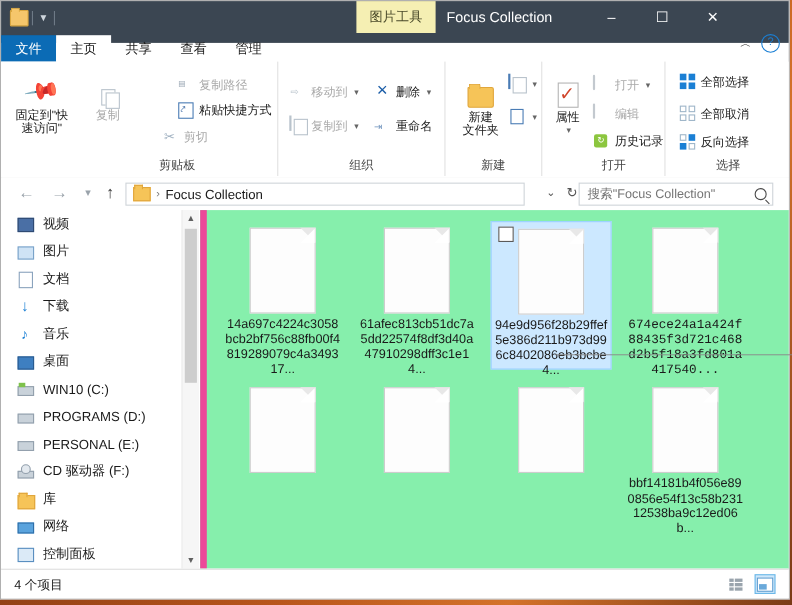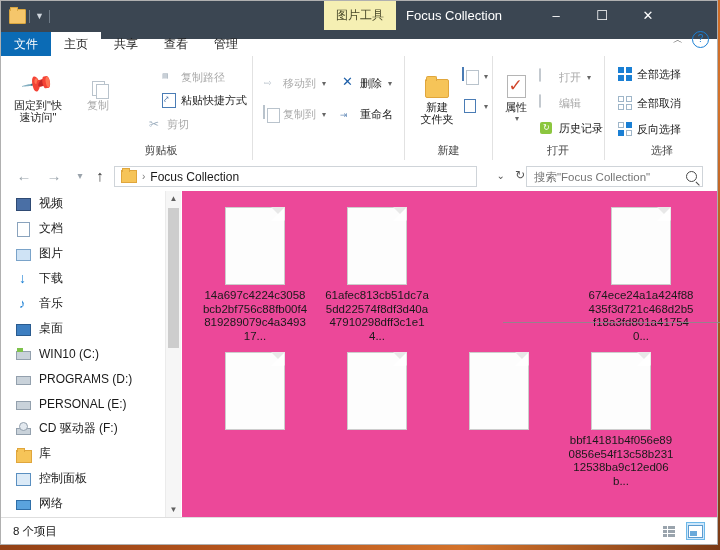--- a/index.html
+++ b/index.html
@@ -75,21 +75,21 @@
   .mag{width:9px;height:9px;border:1.4px solid #4a4a4a;border-radius:50%;position:relative;}
   .mag:after{content:"";position:absolute;right:-4px;bottom:-3px;width:5px;height:1.4px;background:#4a4a4a;transform:rotate(45deg);}
   
   #content{position:absolute;left:0;top:190px;width:100%;bottom:27px;}
   #navpane{position:absolute;left:0;top:0;width:180px;height:100%;background:#fff;overflow:hidden;}
   .navitem{height:25px;display:flex;align-items:center;gap:8px;padding-left:14px;font-size:12px;color:#1a1a1a;}
   .navitem .nico{width:16px;height:16px;flex:none;position:relative;}
   #nav-scroll{position:absolute;right:0;top:0;width:15px;height:100%;background:#f6f6f6;border-left:1px solid #ebebeb;}
   .sb-arrow{position:absolute;left:0;width:15px;height:15px;text-align:center;font-size:8px;color:#606060;line-height:15px;}
   #nav-sb-thumb{position:absolute;left:2px;top:17px;width:11px;height:140px;background:#cdcdcd;}
-  #filespane{position:absolute;left:181px;top:0;right:0;height:100%;background:#ec4899;border-left:4px solid #ec4899;}
+  #filespane{position:absolute;left:181px;top:0;right:0;height:100%;background:#86efac;border-left:6px solid #ec4899;}
   .tile{position:absolute;width:110px;height:135px;}
   .tile.selected{background:#cce8ff;border:1px solid #99d1ff;box-sizing:border-box;}
   .tile .thumb{position:absolute;left:50%;top:6px;transform:translateX(-50%);width:58px;height:76px;background:#fdfdfd;border:1px solid #cdcdcd;}
   .tile .thumb:after{content:"";position:absolute;right:0;top:0;border-width:0 0 13px 13px;border-style:solid;border-color:transparent transparent #ffffff transparent;}
   .dogear{position:absolute;right:-1px;top:-1px;width:0;height:0;border-left:14px solid transparent;border-top:14px solid #e8e8e8;}
   .tile .fname{position:absolute;left:2px;right:2px;top:88px;text-align:center;font-size:11.5px;line-height:13.5px;color:#1a1a1a;word-break:break-all;}
   .tile .chk{position:absolute;left:6px;top:4px;width:12px;height:12px;border:1px solid #5a5a5a;background:#fff;}
   .hairline{position:absolute;height:1px;background:#8b8b8b;opacity:.85;}
   
   #statusbar{position:absolute;left:0;bottom:0;width:100%;height:26px;background:#fff;border-top:1px solid #dedede;}
@@ -198,20 +198,21 @@
           </span>
         <span>删除</span>
           <span class="caret">▾</span>
       </div>
       <div class="smbtn" style="left:87px;top:50px;">
         <span class="ico16">
             <span style="position:absolute;left:0;top:4px;font-size:9px;color:#6f93bd;">⇥</span>
           </span>
         <span>重命名</span>
       </div>
+      <div class="glabel">组织</div>
     </div>
 
     <div class="rgroup" style="left:404px;width:88px;">
       <div class="bigbtn" style="left:8px;top:12px;width:48px;">
         <span class="bigico">
             <span class="folder-ic"></span>
           </span>
         <span>新建</span>
         <span>文件夹</span>
       </div>
@@ -315,29 +316,29 @@
 
     <div id="navpane">
       <div class="navitem">
         <span class="nico">
             <span style="position:absolute;left:1px;top:2px;width:13px;height:11px;background:#4a6fa5;border:1px solid #2f4a73;"></span>
           </span>
         <span>视频</span>
       </div>
       <div class="navitem">
         <span class="nico">
+            <span style="position:absolute;left:1px;top:3px;width:13px;height:10px;background:#cfe3f5;border:1px solid #7aa3c9;"></span>
+          </span>
+        <span>图片</span>
+      </div>
+      <div class="navitem">
+        <span class="nico">
             <span style="position:absolute;left:2px;top:1px;width:11px;height:13px;background:#fff;border:1px solid #8aa3bd;"></span>
           </span>
         <span>文档</span>
-      </div>
-      <div class="navitem">
-        <span class="nico">
-            <span style="position:absolute;left:1px;top:3px;width:13px;height:10px;background:#cfe3f5;border:1px solid #7aa3c9;"></span>
-          </span>
-        <span>图片</span>
       </div>
       <div class="navitem">
         <span class="nico">
             <span style="position:absolute;left:4px;top:0px;font-size:14px;color:#1a7fd4;line-height:15px;">↓</span>
           </span>
         <span>下载</span>
       </div>
       <div class="navitem">
         <span class="nico">
             <span style="position:absolute;left:4px;top:0px;font-size:13px;color:#1a7fd4;line-height:15px;">♪</span>
@@ -377,29 +378,29 @@
         <span>CD 驱动器 (F:)</span>
       </div>
       <div class="navitem">
         <span class="nico">
             <span class="folder-sm" style="position:absolute;left:1px;top:4px;"></span>
           </span>
         <span>库</span>
       </div>
       <div class="navitem">
         <span class="nico">
+            <span style="position:absolute;left:1px;top:4px;width:13px;height:8px;background:#5aa3dd;border:1px solid #2f6fa8;"></span>
+          </span>
+        <span>网络</span>
+      </div>
+      <div class="navitem">
+        <span class="nico">
             <span style="position:absolute;left:1px;top:2px;width:13px;height:11px;background:#dbeaf7;border:1px solid #5a8fc0;"></span>
           </span>
         <span>控制面板</span>
-      </div>
-      <div class="navitem">
-        <span class="nico">
-            <span style="position:absolute;left:1px;top:4px;width:13px;height:8px;background:#5aa3dd;border:1px solid #2f6fa8;"></span>
-          </span>
-        <span>网络</span>
       </div>
       <div class="navitem">
         
         
       </div>
 
       <div id="nav-scroll">
         <div class="sb-arrow" style="top:0;"><span>▲</span></div>
         <div id="nav-sb-thumb"></div>
         <div class="sb-arrow" style="bottom:0;"><span>▼</span></div>
@@ -412,21 +413,28 @@
             <div class="dogear"></div>
           </div>
         <div class="fname">14a697c4224c3058bcb2bf756c88fb00f4819289079c4a349317...</div>
       </div>
       <div class="tile" style="left:136px;top:10px;">
         <div class="thumb">
             <div class="dogear"></div>
           </div>
         <div class="fname">61afec813cb51dc7a5dd22574f8df3d40a47910298dff3c1e14...</div>
       </div>
-      <div class="tile" style="left:400px;top:10px;">
+      <div class="tile selected" style="left:258px;top:10px;">
+        <div class="chk"></div>
+        <div class="thumb">
+            <div class="dogear"></div>
+          </div>
+        <div class="fname">94e9d956f28b29ffef5e386d211b973d996c8402086eb3bcbe4...</div>
+      </div>
+      <div class="tile" style="left:380px;top:10px;font-family:Liberation Mono, monospace;">
         <div class="thumb">
             <div class="dogear"></div>
           </div>
         <div class="fname">674ece24a1a424f88435f3d721c468d2b5f18a3fd801a417540...</div>
       </div>
 
       <div class="tile" style="left:14px;top:155px;">
         <div class="thumb">
             <div class="dogear"></div>
           </div>
@@ -446,21 +454,21 @@
             <div class="dogear"></div>
           </div>
         <div class="fname">bbf14181b4f056e890856e54f13c58b23112538ba9c12ed06b...</div>
       </div>
 
       <div class="hairline" style="left:317px;top:131px;width:221px;"></div>
     </div>
   </div>
 
   <div id="statusbar">
-    <div id="status-text">8 个项目</div>
+    <div id="status-text">4 个项目</div>
     <div class="viewbtn" id="view-details">
       <span class="vd">
           <i></i>
           <i></i>
           <i></i>
           <i></i>
           <i></i>
           <i></i>
         </span>
     </div>

